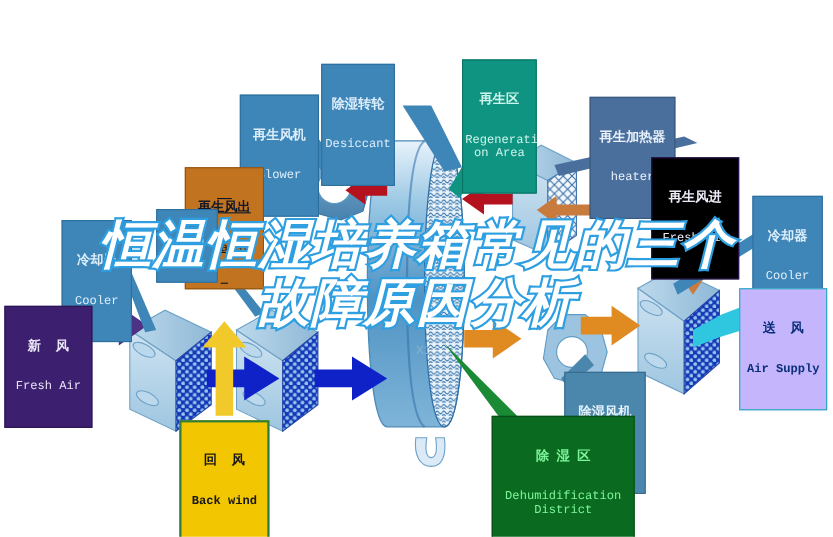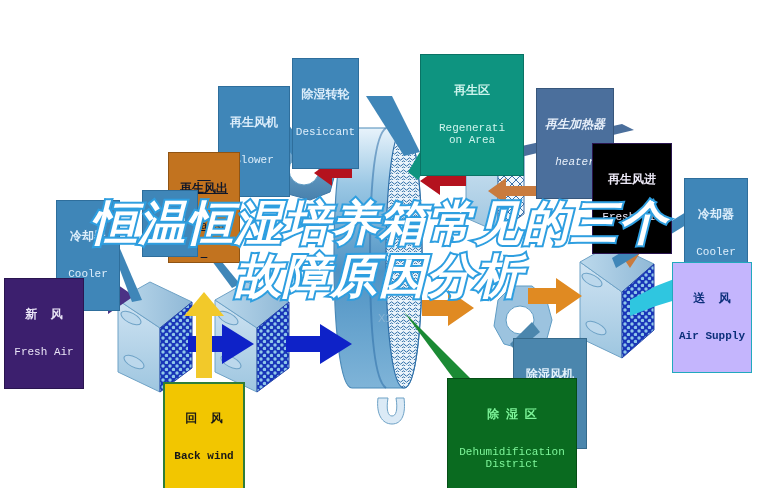--- a/index.html
+++ b/index.html
@@ -204,27 +204,27 @@
   <div class="lbl box-blue" style="left:292px;top:58px;width:67px;padding:3px 2px;font-size:12px;">
     <span class="cn">除湿转轮</span>
     <span class="en" style="font-size:11px;">Desiccant</span>
   </div>
 
   <div class="lbl box-blue" style="left:218px;top:86px;width:72px;padding:3px 2px;font-size:12px;">
     <span class="cn">再生风机</span>
     <span class="en" style="font-size:11px;">Blower</span>
   </div>
 
-  <div class="lbl box-teal" style="left:420px;top:54px;width:104px;padding:3px 2px;font-size:12px;">
+  <div class="lbl box-teal" style="left:420px;top:54px;width:68px;padding:3px 2px;font-size:12px;">
     <span class="cn">再生区</span>
     <span class="en" style="font-size:11px;">Regenerati
 on Area</span>
   </div>
 
-  <div class="lbl box-steel" style="left:536px;top:88px;width:78px;padding:3px 2px;font-size:12px;font-style:italic;">
+  <div class="lbl box-steel" style="left:536px;top:88px;width:78px;padding:3px 2px;font-size:12px;">
     <span class="cn">再生加热器</span>
     <span class="en" style="font-size:11px;">heater</span>
   </div>
 
   <div class="lbl box-purple2" style="left:592px;top:143px;width:80px;padding:3px 2px;font-size:12px;">
     <span class="cn">再生风进</span>
     <span class="en" style="font-size:11px;">Fresh Air</span>
   </div>
 
   <div class="lbl box-blue" style="left:684px;top:178px;width:64px;padding:3px 2px;font-size:12px;">

